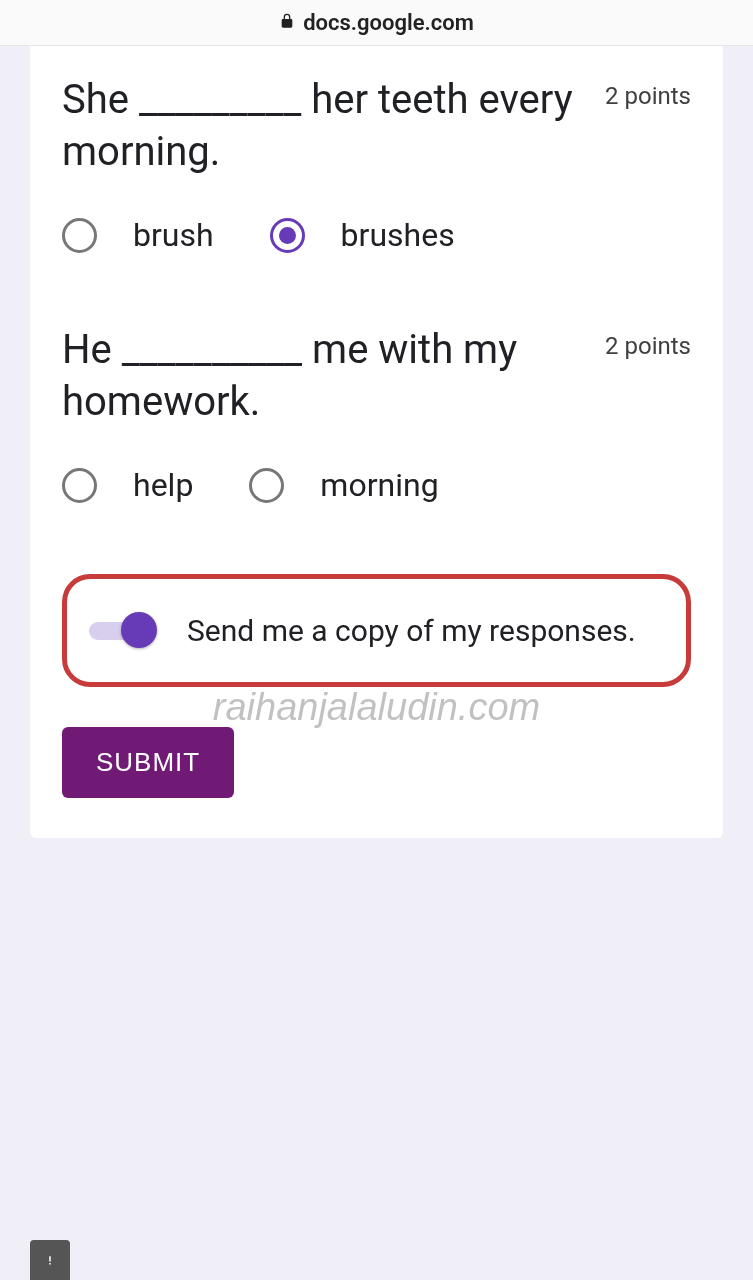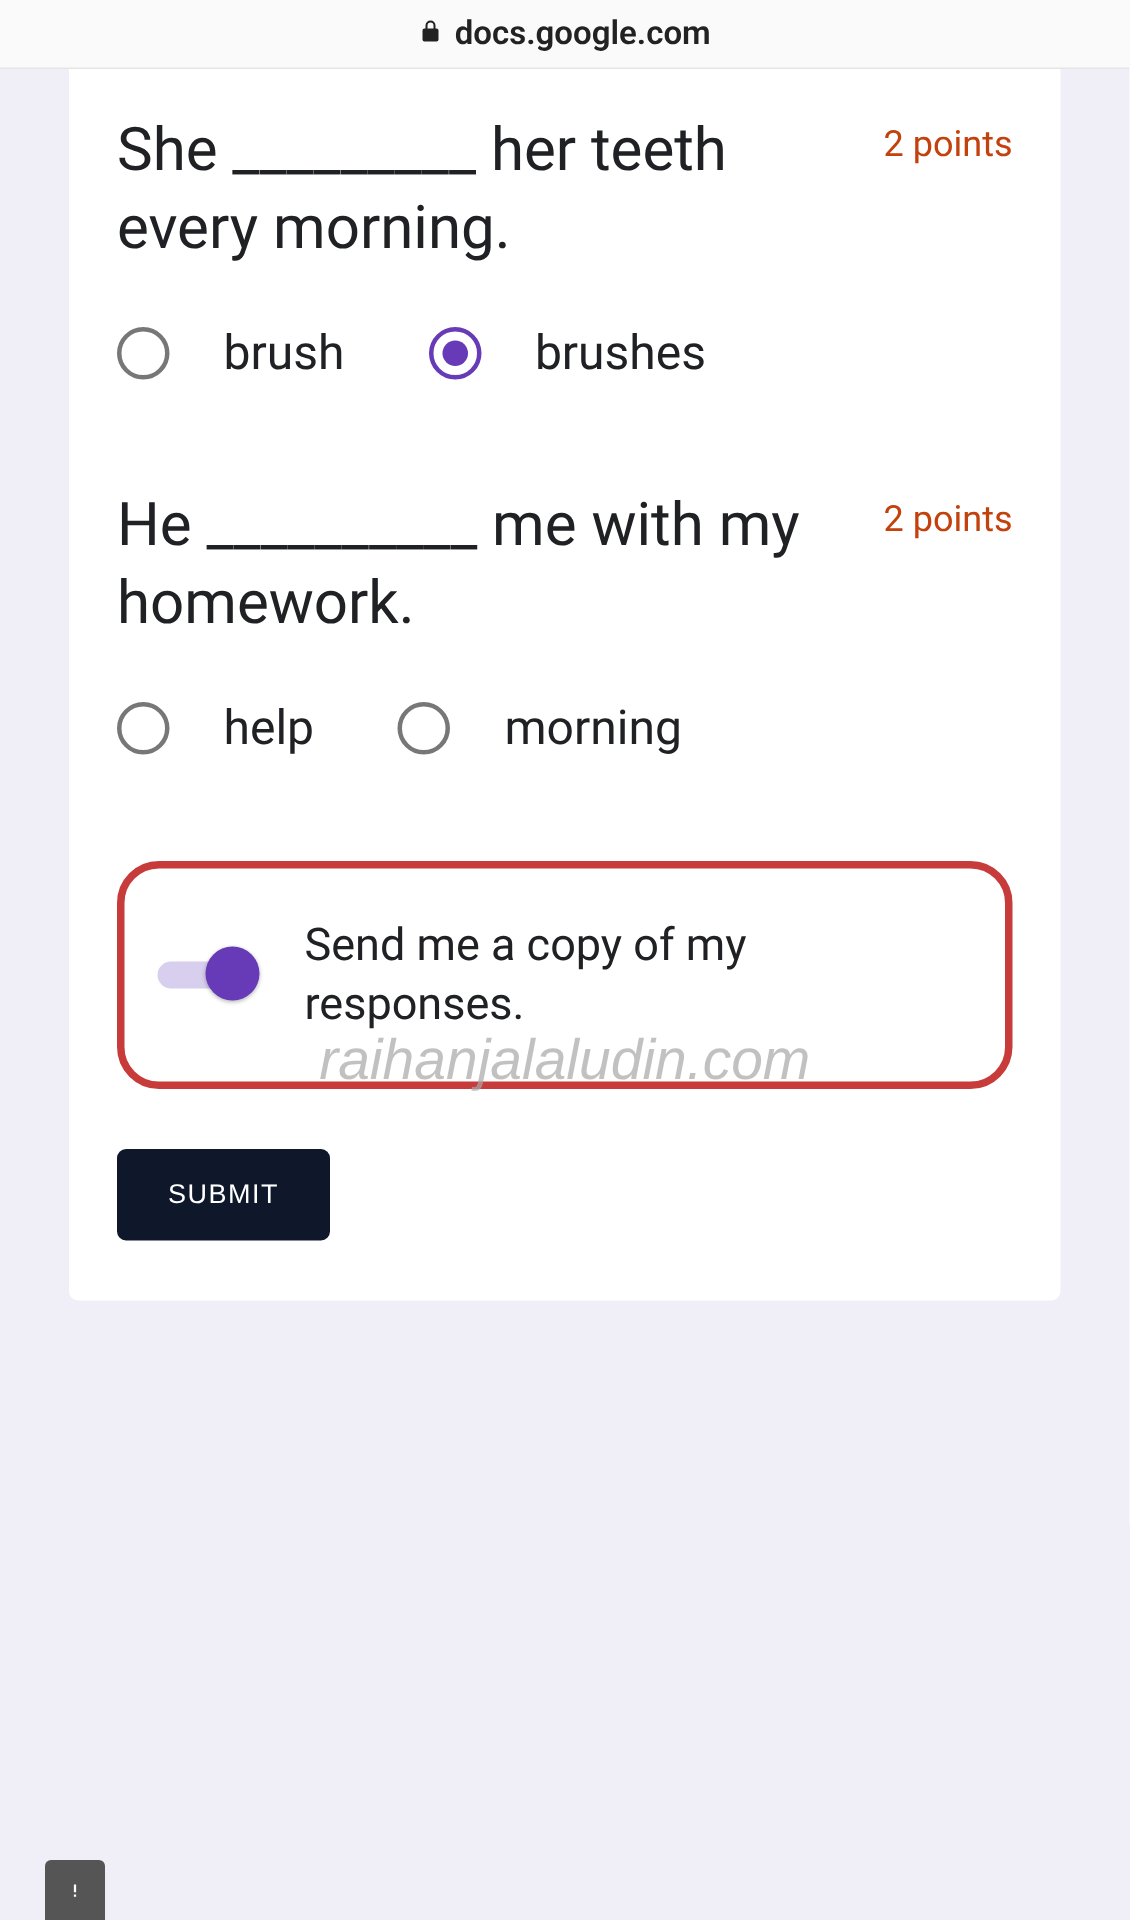--- a/index.html
+++ b/index.html
@@ -17,21 +17,21 @@
     border-bottom: 1px solid #e5e5e5;
     display: flex;
     align-items: center;
     justify-content: center;
     gap: 8px;
   }
   .browser-bar .lock { font-size: 16px; }
   .browser-bar .url { font-size: 22px; font-weight: 600; color: #222; }
 
   .page-wrap {
-    padding: 0 46px;
+    padding: 0 30px;
   }
   .form-card {
     background: #ffffff;
     width: 100%;
     border-radius: 0 0 6px 6px;
     padding: 28px 32px 40px 32px;
     position: relative;
   }
 
   .question-block { margin-bottom: 70px; }
@@ -43,21 +43,21 @@
   }
   .q-title {
     font-size: 40px;
     font-weight: 400;
     color: #202124;
     flex: 1;
     line-height: 1.3;
   }
   .q-points {
     font-size: 24px;
-    color: #c2410c;
+    color: #404040;
     white-space: nowrap;
     padding-top: 8px;
   }
 
   .options { display: flex; flex-direction: row; gap: 56px; }
   .radio-row {
     display: flex;
     align-items: center;
     gap: 36px;
     cursor: pointer;
@@ -138,24 +138,24 @@
     border-radius: 50%;
     box-shadow: 0 1px 3px rgba(0,0,0,0.3);
   }
   .copy-label {
     font-size: 30px;
     color: #202124;
     line-height: 1.3;
   }
 
   .submit-btn {
-    background: #0f172a;
+    background: #701a75;
     color: #fff;
     border: none;
-    font-size: 18px;
+    font-size: 26px;
     font-weight: 500;
     letter-spacing: 1px;
     padding: 20px 34px;
     border-radius: 6px;
     cursor: pointer;
   }
 
   .report-tab {
     position: absolute;
     bottom: 0;

